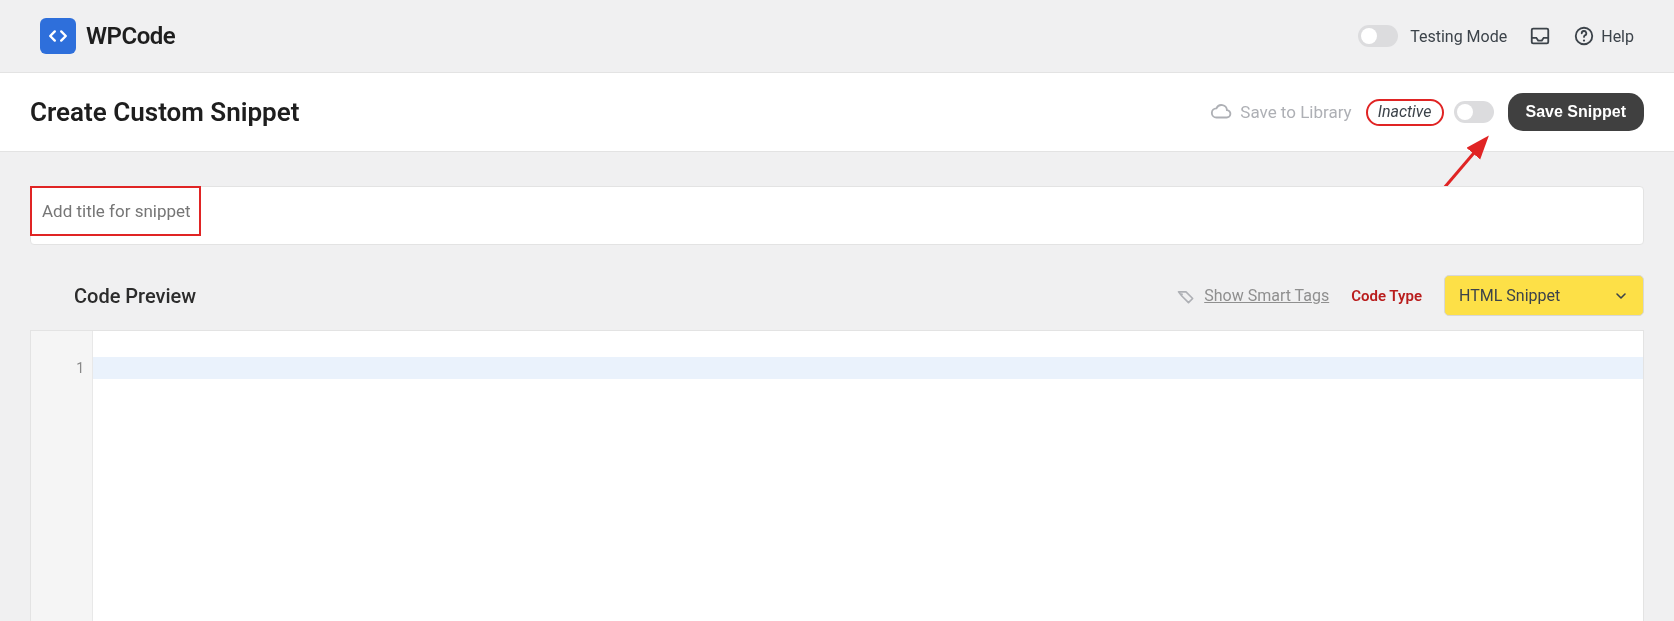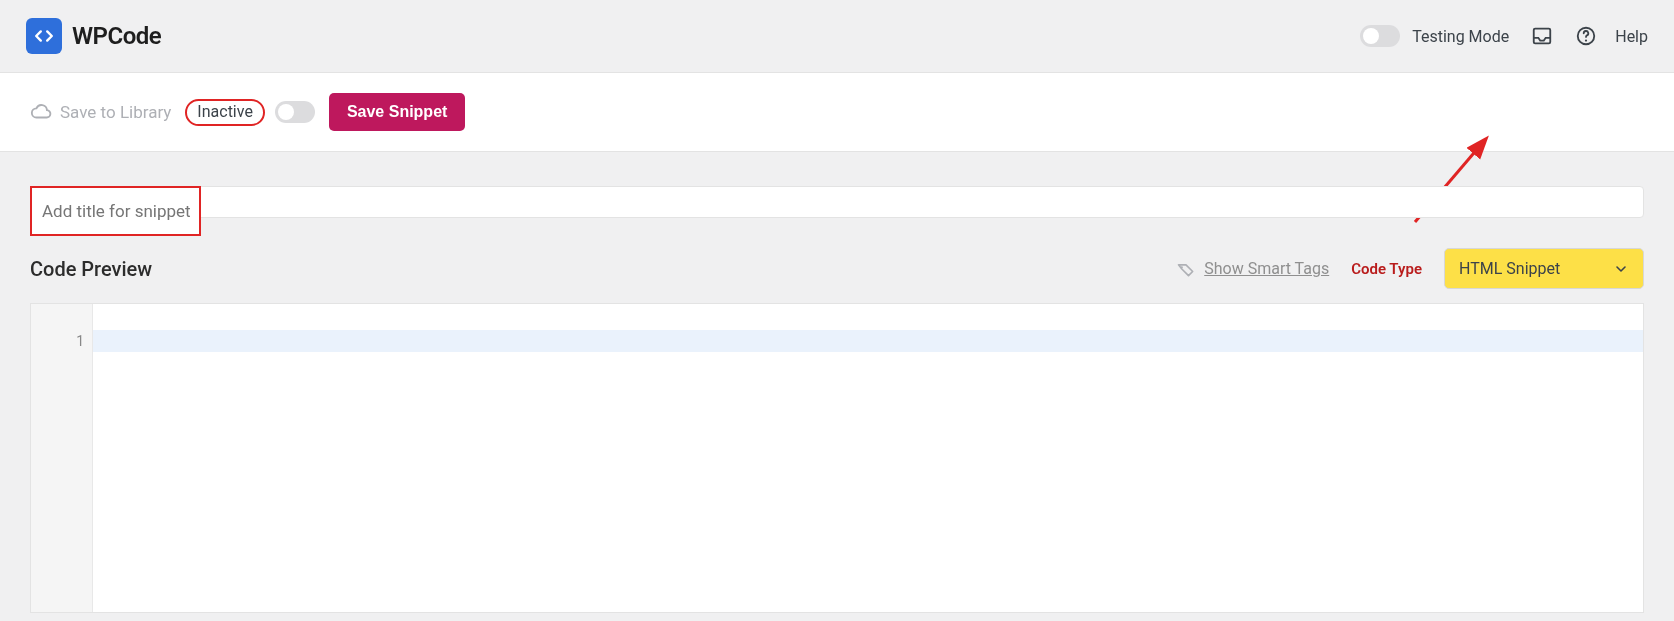--- a/index.html
+++ b/index.html
@@ -10,21 +10,21 @@
     width: 1674px;
     height: 621px;
     overflow: hidden;
   }
 
   
   .top-header {
     display: flex;
     align-items: center;
     justify-content: space-between;
-    padding: 18px 26px;
+    padding: 18px 40px;
     border-bottom: 1px solid #e3e3e3;
   }
   .logo-wrap {
     display: flex;
     align-items: center;
     gap: 10px;
   }
   .logo-box {
     width: 36px;
     height: 36px;
@@ -74,21 +74,21 @@
   }
   .icon-btn {
     display: flex;
     align-items: center;
     color: #3c434a;
     cursor: pointer;
   }
   .help {
     display: flex;
     align-items: center;
-    gap: 18px;
+    gap: 6px;
     font-size: 16px;
     color: #3c434a;
   }
 
   
   .action-bar {
     background: #fff;
     border-bottom: 1px solid #e3e3e3;
     padding: 20px 30px;
     display: flex;
@@ -118,44 +118,45 @@
     align-items: center;
     gap: 10px;
   }
   .inactive-label {
     border: 2px solid #e02424;
     border-radius: 14px;
     padding: 3px 10px 4px;
     color: #3c434a;
     font-size: 16px;
     line-height: 1;
+    font-style: italic;
   }
   .save-btn {
-    background: #be185d;
+    background: #404040;
     color: #fff;
     border: none;
     padding: 10px 18px;
     font-size: 16px;
     font-weight: 600;
-    border-radius: 5px;
+    border-radius: 15px;
     cursor: pointer;
   }
 
   
   .content {
     padding: 34px 30px 0 30px;
     position: relative;
   }
   .title-row {
     background: #fff;
     border: 1px solid #e3e3e3;
     border-radius: 4px;
     padding: 0;
     position: relative;
-    height: 32px;
+    height: 59px;
     display: flex;
     align-items: center;
   }
   .title-row .highlight-box {
     position: absolute;
     left: -1px;
     top: -1px;
     border: 2.5px solid #e02424;
     padding: 9px 8px 9px 10px;
     background: #fff;
@@ -175,20 +176,21 @@
   }
   .title-row input.full::placeholder { color: #767676; }
 
   
   .preview-header {
     display: flex;
     align-items: center;
     justify-content: space-between;
     margin-top: 30px;
     margin-bottom: 14px;
+    margin-left: 44px;
   }
   .preview-title {
     font-size: 20px;
     font-weight: 500;
     color: #2c2c2c;
   }
   .preview-right {
     display: flex;
     align-items: center;
     gap: 22px;
@@ -286,20 +288,21 @@
         <circle cx="12" cy="12" r="9" stroke="#3c434a" stroke-width="2" fill="none"></circle>
         <path d="M9.5 9 a2.5 2.5 0 1 1 3.5 2.3 c-1 .5-1 1.2-1 1.7" stroke="#3c434a" stroke-width="2" fill="none" stroke-linecap="round"></path>
         <circle cx="12" cy="17" r="1.2" fill="#3c434a"></circle>
       </svg>
       <span>Help</span>
     </div>
   </div>
 </div>
 
 <div class="action-bar">
+  <h1 class="page-title">Create Custom Snippet</h1>
   <div class="action-right">
     <div class="save-library">
       <svg width="22" height="22" viewBox="0 0 24 24">
         <path d="M7 18a5 5 0 0 1 0-10 6 6 0 0 1 11.5 2A4 4 0 0 1 18 18H7z" stroke="#aeb0b5" stroke-width="2" fill="none"></path>
       </svg>
       <span>Save to Library</span>
     </div>
     <div class="inactive-wrap">
       <span class="inactive-label">Inactive</span>
       <div class="toggle"></div>

